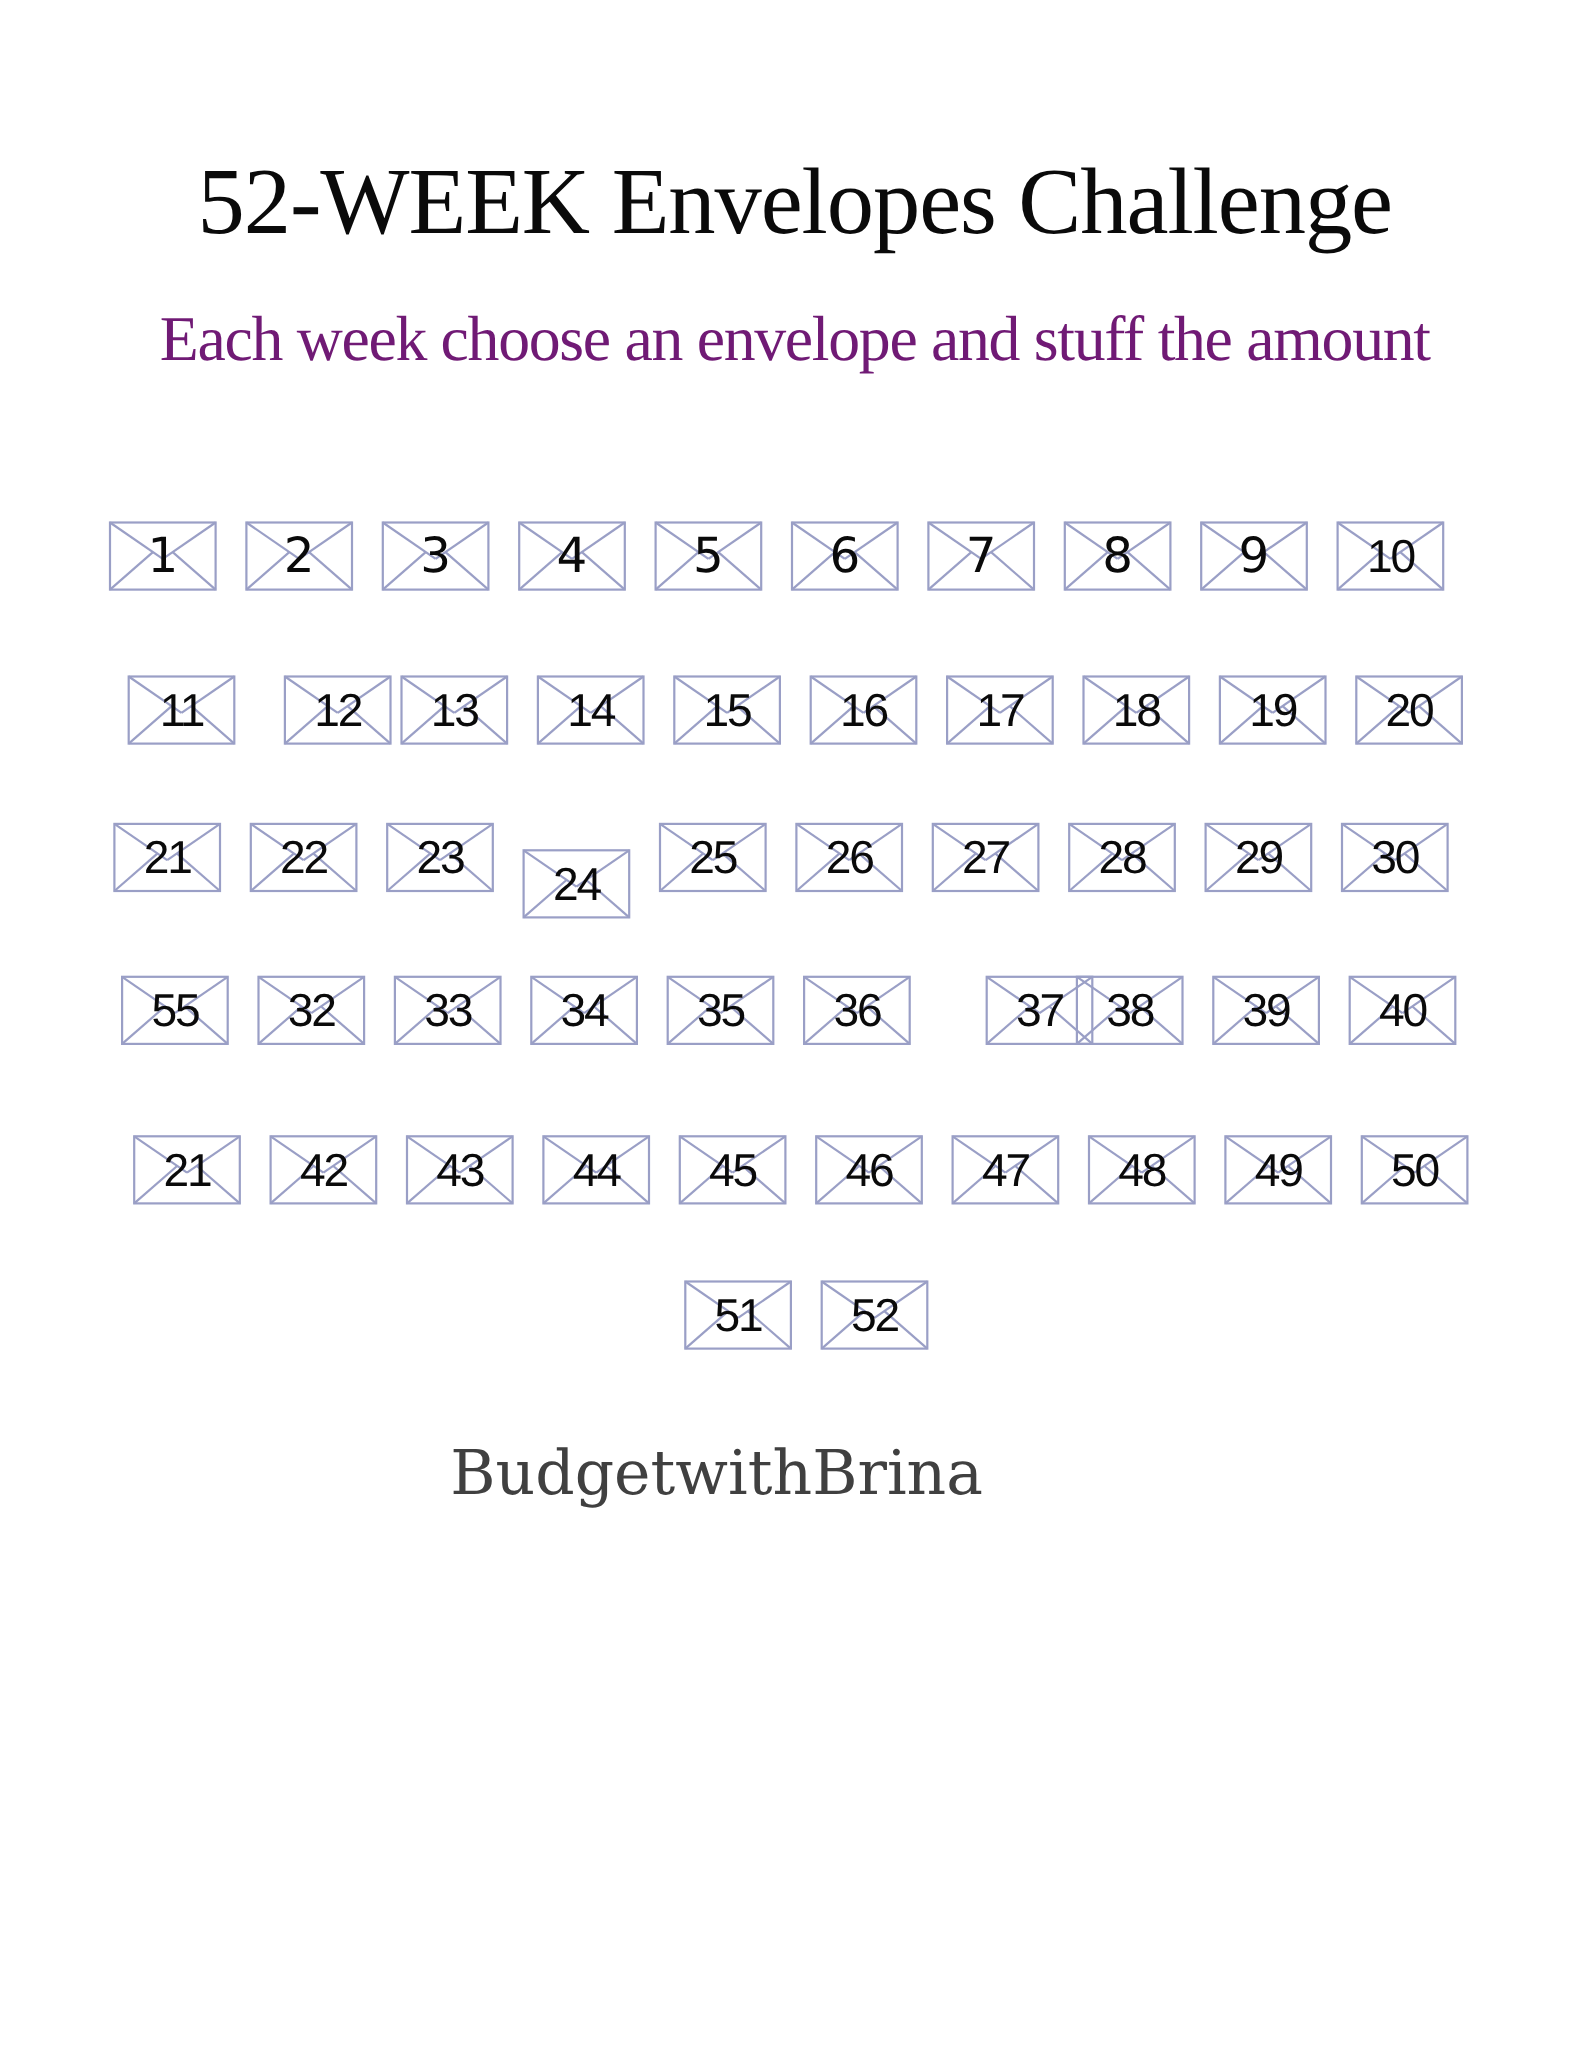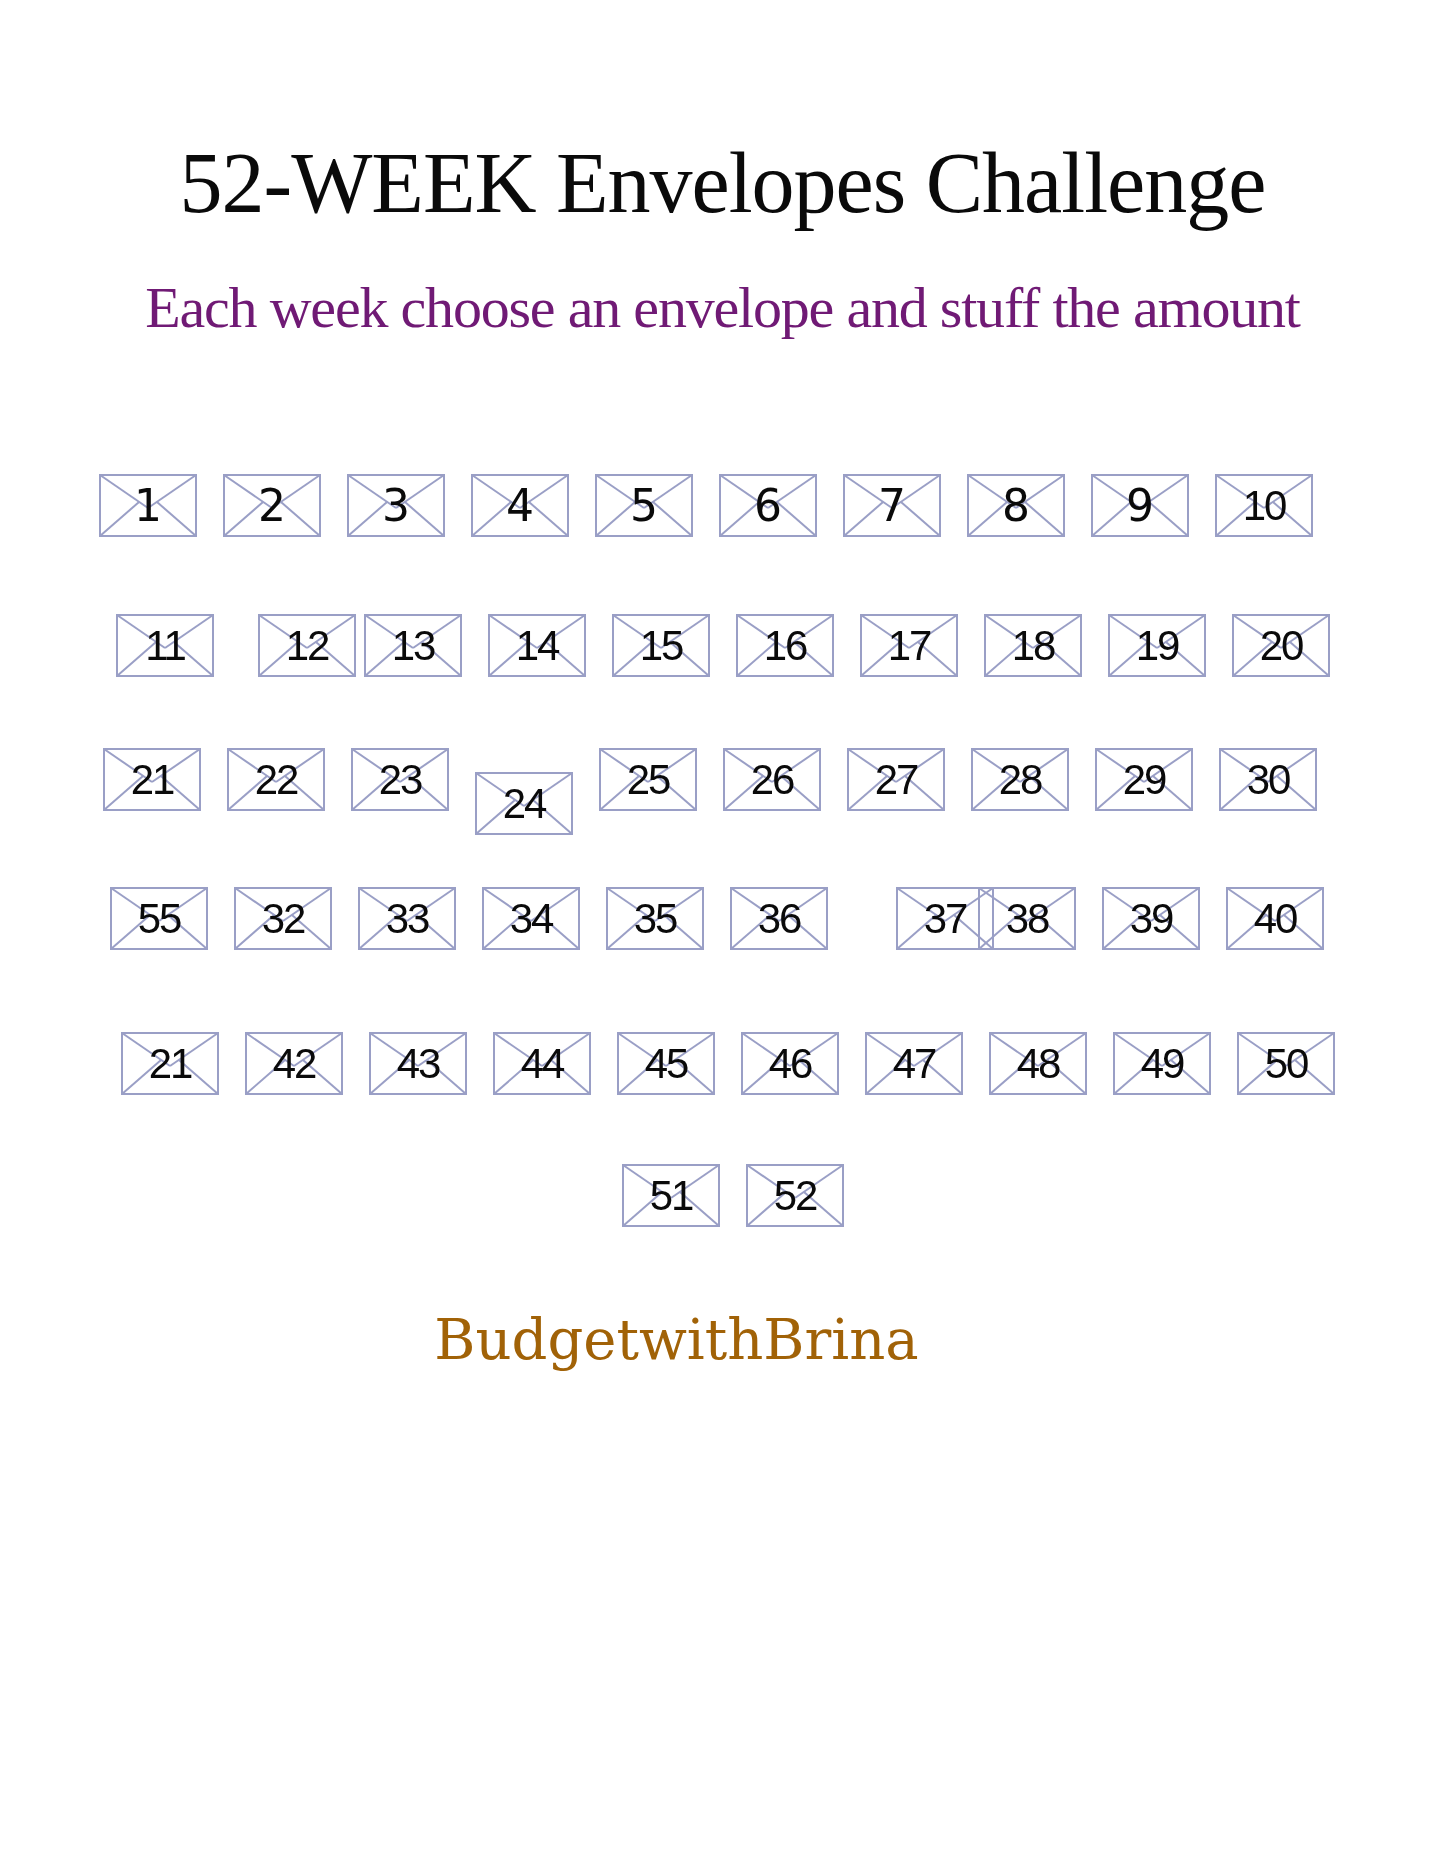--- a/index.html
+++ b/index.html
@@ -84,23 +84,22 @@
     .footer {
       position: absolute;
       left: 0;
       top: 1300px;
       width: 1303px;
       text-align: center;
       font-family: "DejaVu Serif", "Liberation Serif", serif;
       font-size: 56px;
       line-height: 80px;
       letter-spacing: 0px;
-      color: #a16207;
+      color: #404040;
       margin: 0;
-      padding-left: 25px;
     }
   </style>
 </head>
 <body>
 
 <h1 class="title">52-WEEK Envelopes Challenge</h1>
 <p class="subtitle">Each week choose an envelope and stuff the amount</p>
 
 <div class="envelope-grid" id="envelope-grid">
     <div class="envelope" style="left: 99px; top: 474px;"><span><svg viewBox="0 0 98 63" xmlns="http://www.w3.org/2000/svg">

